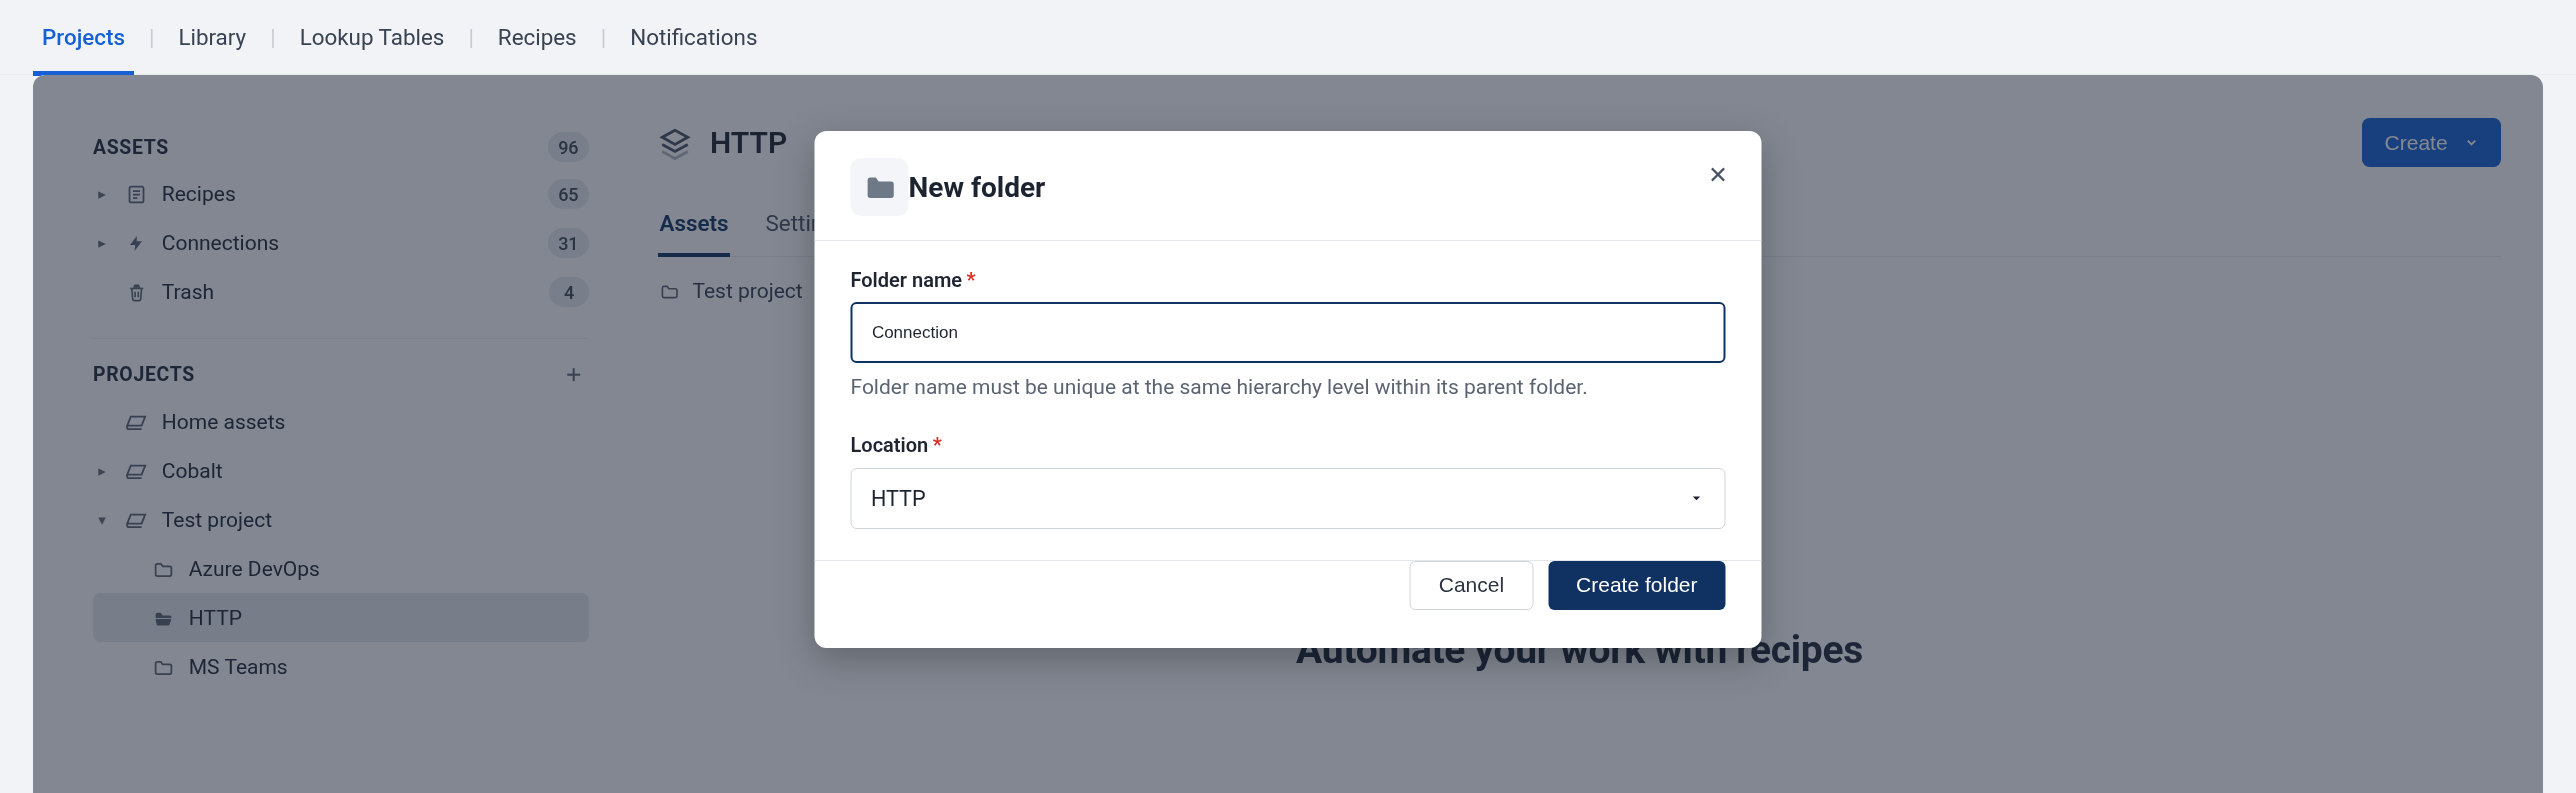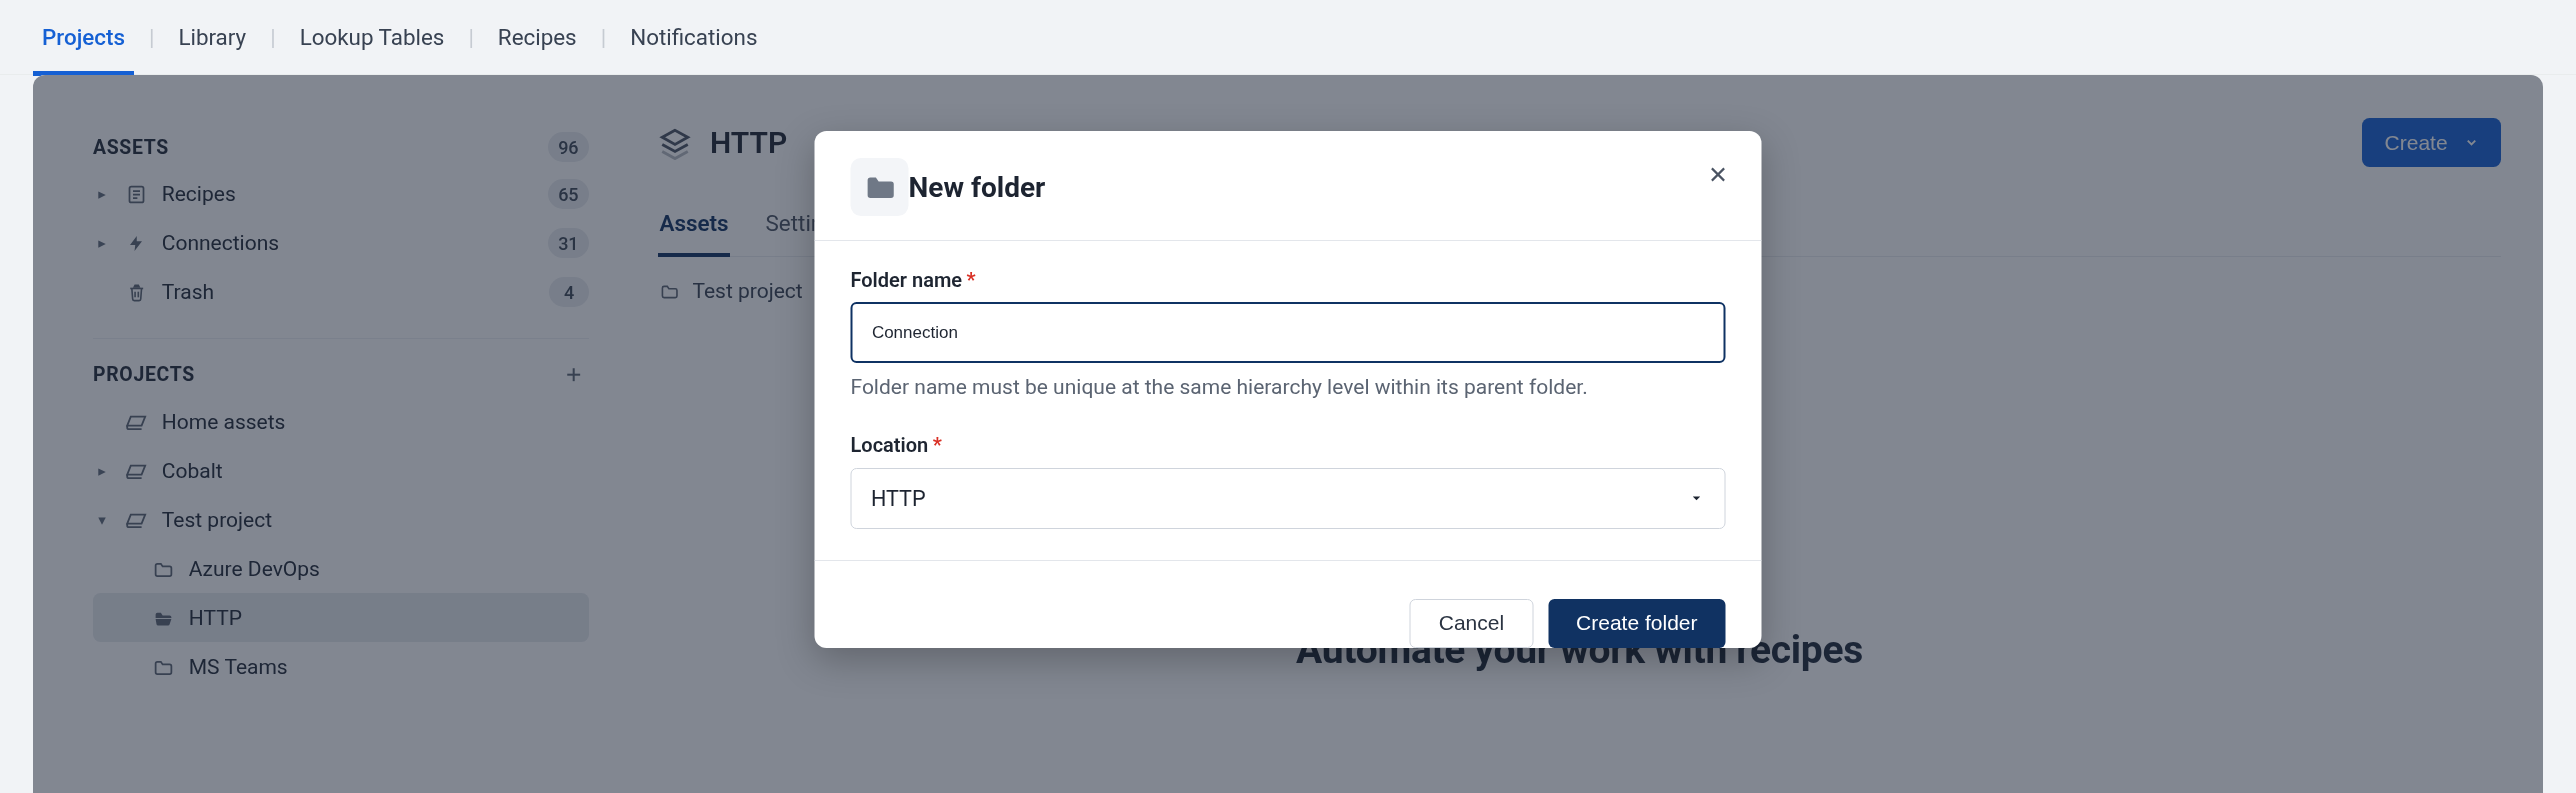--- a/index.html
+++ b/index.html
@@ -304,21 +304,21 @@
     font-size: 21.6px;
     cursor: pointer;
     margin-top: 9px;
     background: #fff;
   }
   .modal-footer {
     height: 88px;
     border-top: 0.7px solid var(--border);
     display: flex;
     justify-content: flex-end;
-    align-items: flex-end;
+    align-items: flex-start;
     gap: 15px;
     padding: 0 36px;
   }
   .btn {
     height: 49px;
     padding: 0 28px;
     border-radius: 6px;
     font-size: 21px;
     font-weight: 500;
     cursor: pointer;

